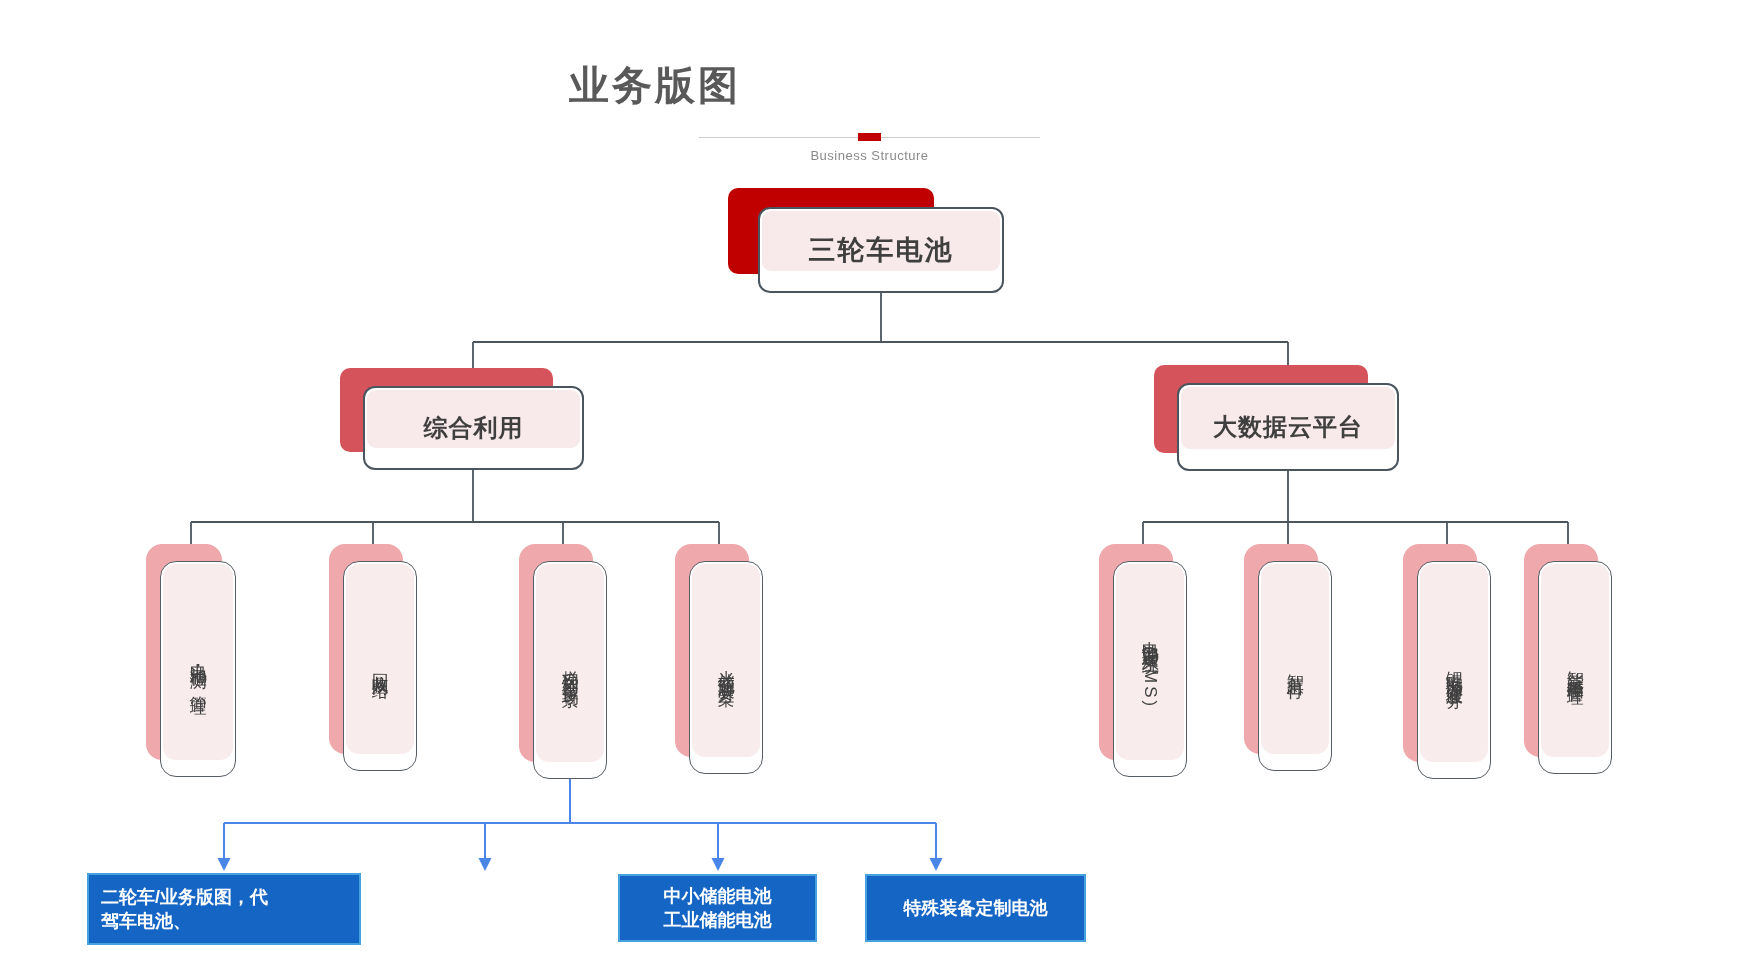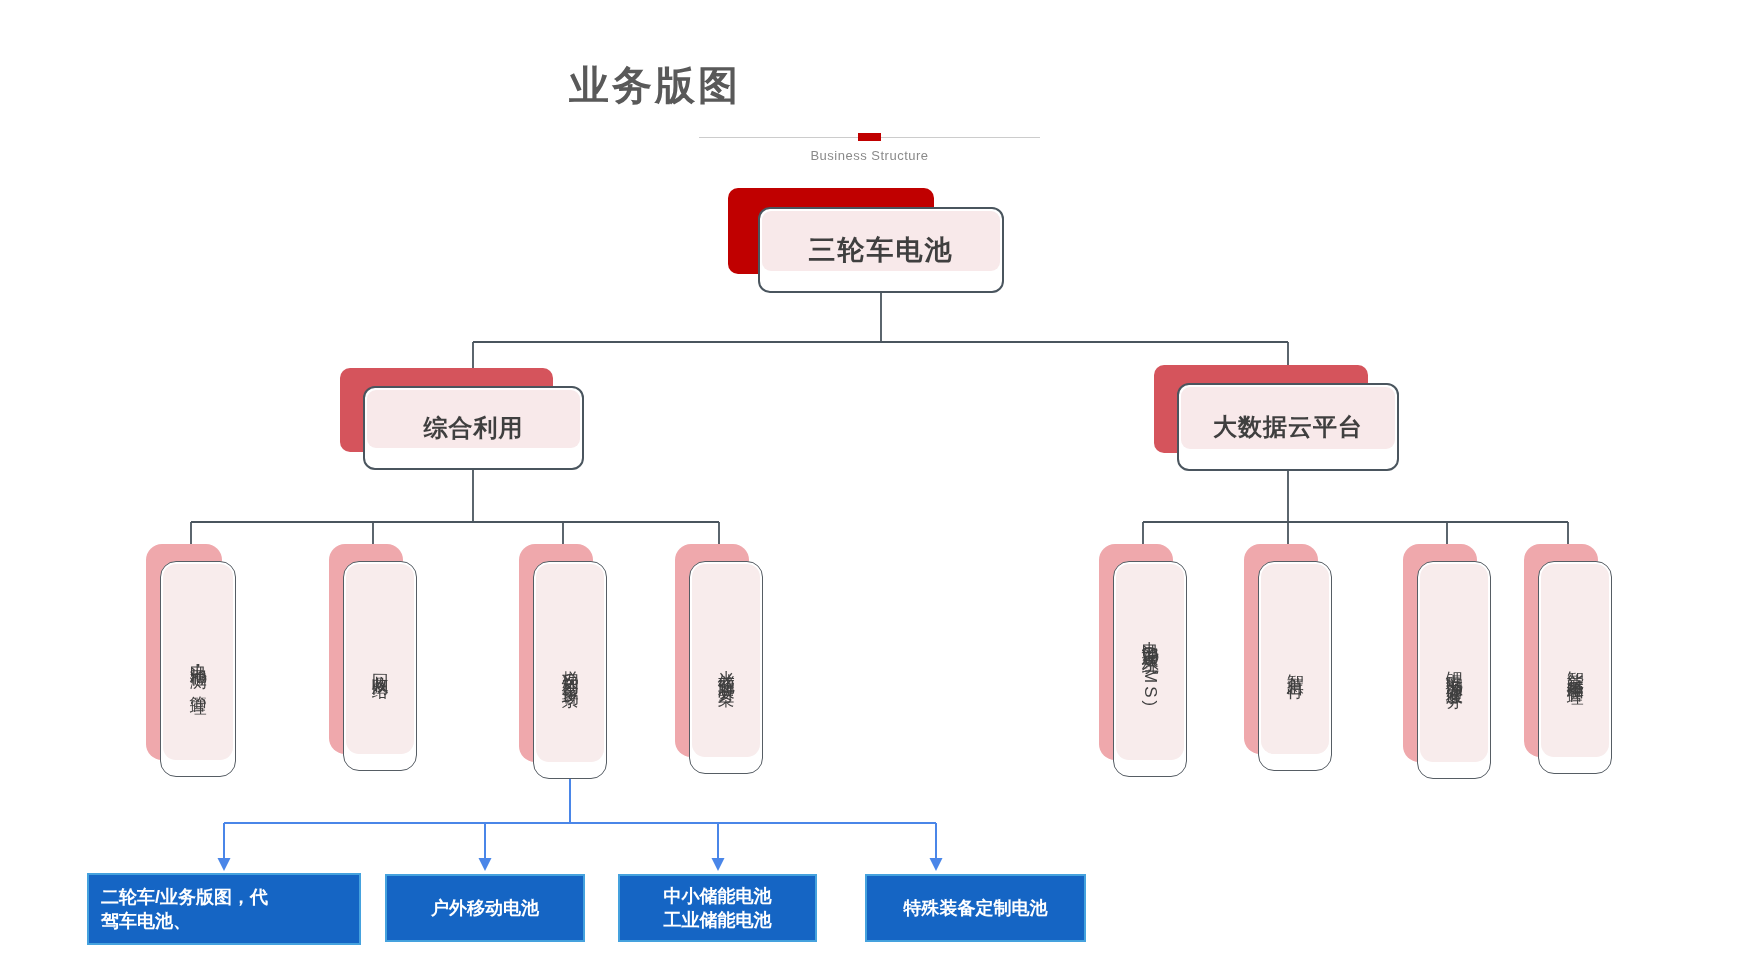--- a/index.html
+++ b/index.html
@@ -185,23 +185,20 @@
     <div class="vcard">
       <div class="vtint"></div>
       <span class="vtext">智能运维和管理</span>
     </div>
   </div>
 
   <div class="app left" style="left:87px;top:873px;width:274px;height:72px;">
     <span>二轮车/业务版图，代
 驾车电池、</span>
   </div>
-  <div class="app" style="left:385px;top:874px;width:200px;height:68px;">
-    <span>户外移动电池</span>
-  </div>
   <div class="app" style="left:618px;top:874px;width:199px;height:68px;">
     <span>中小储能电池
 工业储能电池</span>
   </div>
   <div class="app" style="left:825px;top:874px;width:221px;height:68px;margin-left:40px;">
     <span>特殊装备定制电池</span>
   </div>
 
 </div>
 

